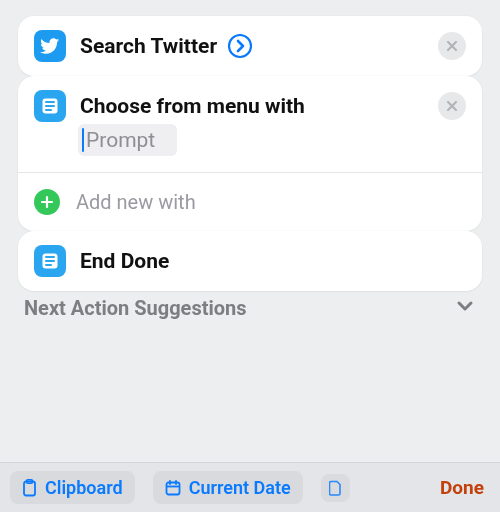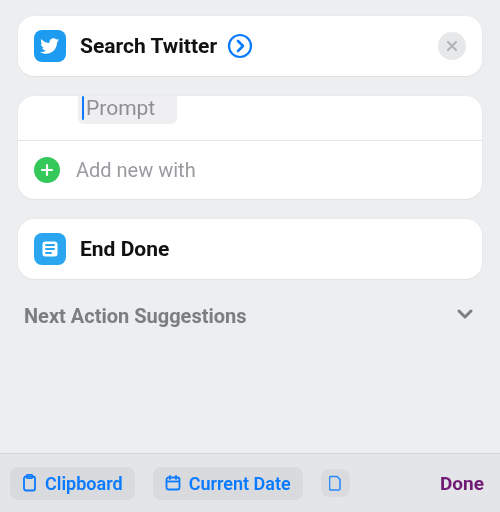--- a/index.html
+++ b/index.html
@@ -8,21 +8,20 @@
     background: #eceef0;
     font-family: -apple-system, BlinkMacSystemFont, "Segoe UI", Roboto, Helvetica, Arial, sans-serif;
     -webkit-font-smoothing: antialiased;
     padding: 16px 18px 0 18px;
     position: relative;
   }
   .card {
     background: #fff;
     border-radius: 16px;
     box-shadow: 0 1px 2px rgba(0,0,0,0.04), 0 0 0 0.5px rgba(0,0,0,0.03);
-    margin-bottom: 20px;
     overflow: hidden;
   }
   .row {
     display: flex;
     align-items: center;
     padding: 14px 16px;
   }
   .action-icon {
     width: 32px; height: 32px;
     border-radius: 8px;
@@ -104,21 +103,21 @@
     padding: 4px 6px 6px 6px;
   }
   .suggestions-title {
     font-size: 20px;
     font-weight: 700;
     color: #7c7e82;
   }
   .bottom-bar {
     position: absolute;
     left: 0; right: 0; bottom: 0;
-    height: 59px;
+    height: 50px;
     background: #e3e5e8;
     border-top: 1px solid #d3d5d9;
     display: flex;
     align-items: center;
     padding: 0 10px;
     gap: 18px;
   }
   .sugg-chip {
     display: flex;
     align-items: center;
@@ -128,21 +127,21 @@
     padding: 6px 12px;
     font-size: 18px;
     font-weight: 600;
     color: #0a7aff;
   }
   .sugg-chip.faded { opacity: 0.85; }
   .spacer { flex: 1; }
   .done-btn {
     font-size: 19px;
     font-weight: 700;
-    color: #701a75;
+    color: #c2410c;
     padding-right: 6px;
   }
   .mini-icon { display: inline-flex; }
 </style>
 </head>
 <body>
 
 <div class="card">
   <div class="row">
     <div class="action-icon twitter-bg">
@@ -161,20 +160,38 @@
     </div>
     <div class="close-btn">
       <svg width="12" height="12" viewBox="0 0 12 12">
           <path d="M2 2l8 8M10 2l-8 8" stroke="#b3b4b8" stroke-width="2.2" stroke-linecap="round"></path>
         </svg>
     </div>
   </div>
 </div>
 
 <div class="card">
+  <div class="row" style="padding-bottom:6px;">
+    <div class="action-icon menu-bg">
+      <svg width="18" height="18" viewBox="0 0 18 18" fill="none">
+        <rect x="1.5" y="1.5" width="15" height="15" rx="3" fill="#fff"></rect>
+        <rect x="4" y="4" width="10" height="2" rx="1" fill="#2aa6f0"></rect>
+        <rect x="4" y="8" width="10" height="2" rx="1" fill="#2aa6f0"></rect>
+        <rect x="4" y="12" width="7" height="2" rx="1" fill="#2aa6f0"></rect>
+      </svg>
+    </div>
+    <div class="action-title">
+      <span>Choose from menu with</span>
+    </div>
+    <div class="close-btn">
+      <svg width="12" height="12" viewBox="0 0 12 12">
+          <path d="M2 2l8 8M10 2l-8 8" stroke="#b3b4b8" stroke-width="2.2" stroke-linecap="round"></path>
+        </svg>
+    </div>
+  </div>
   <div class="choose-body">
     <span class="prompt-chip">Prompt</span>
   </div>
   <div class="divider"></div>
   <div class="add-row">
     <div class="add-btn">
       <svg width="14" height="14" viewBox="0 0 14 14">
           <path d="M7 2v10M2 7h10" stroke="#fff" stroke-width="2.2" stroke-linecap="round"></path>
         </svg>
     </div>

